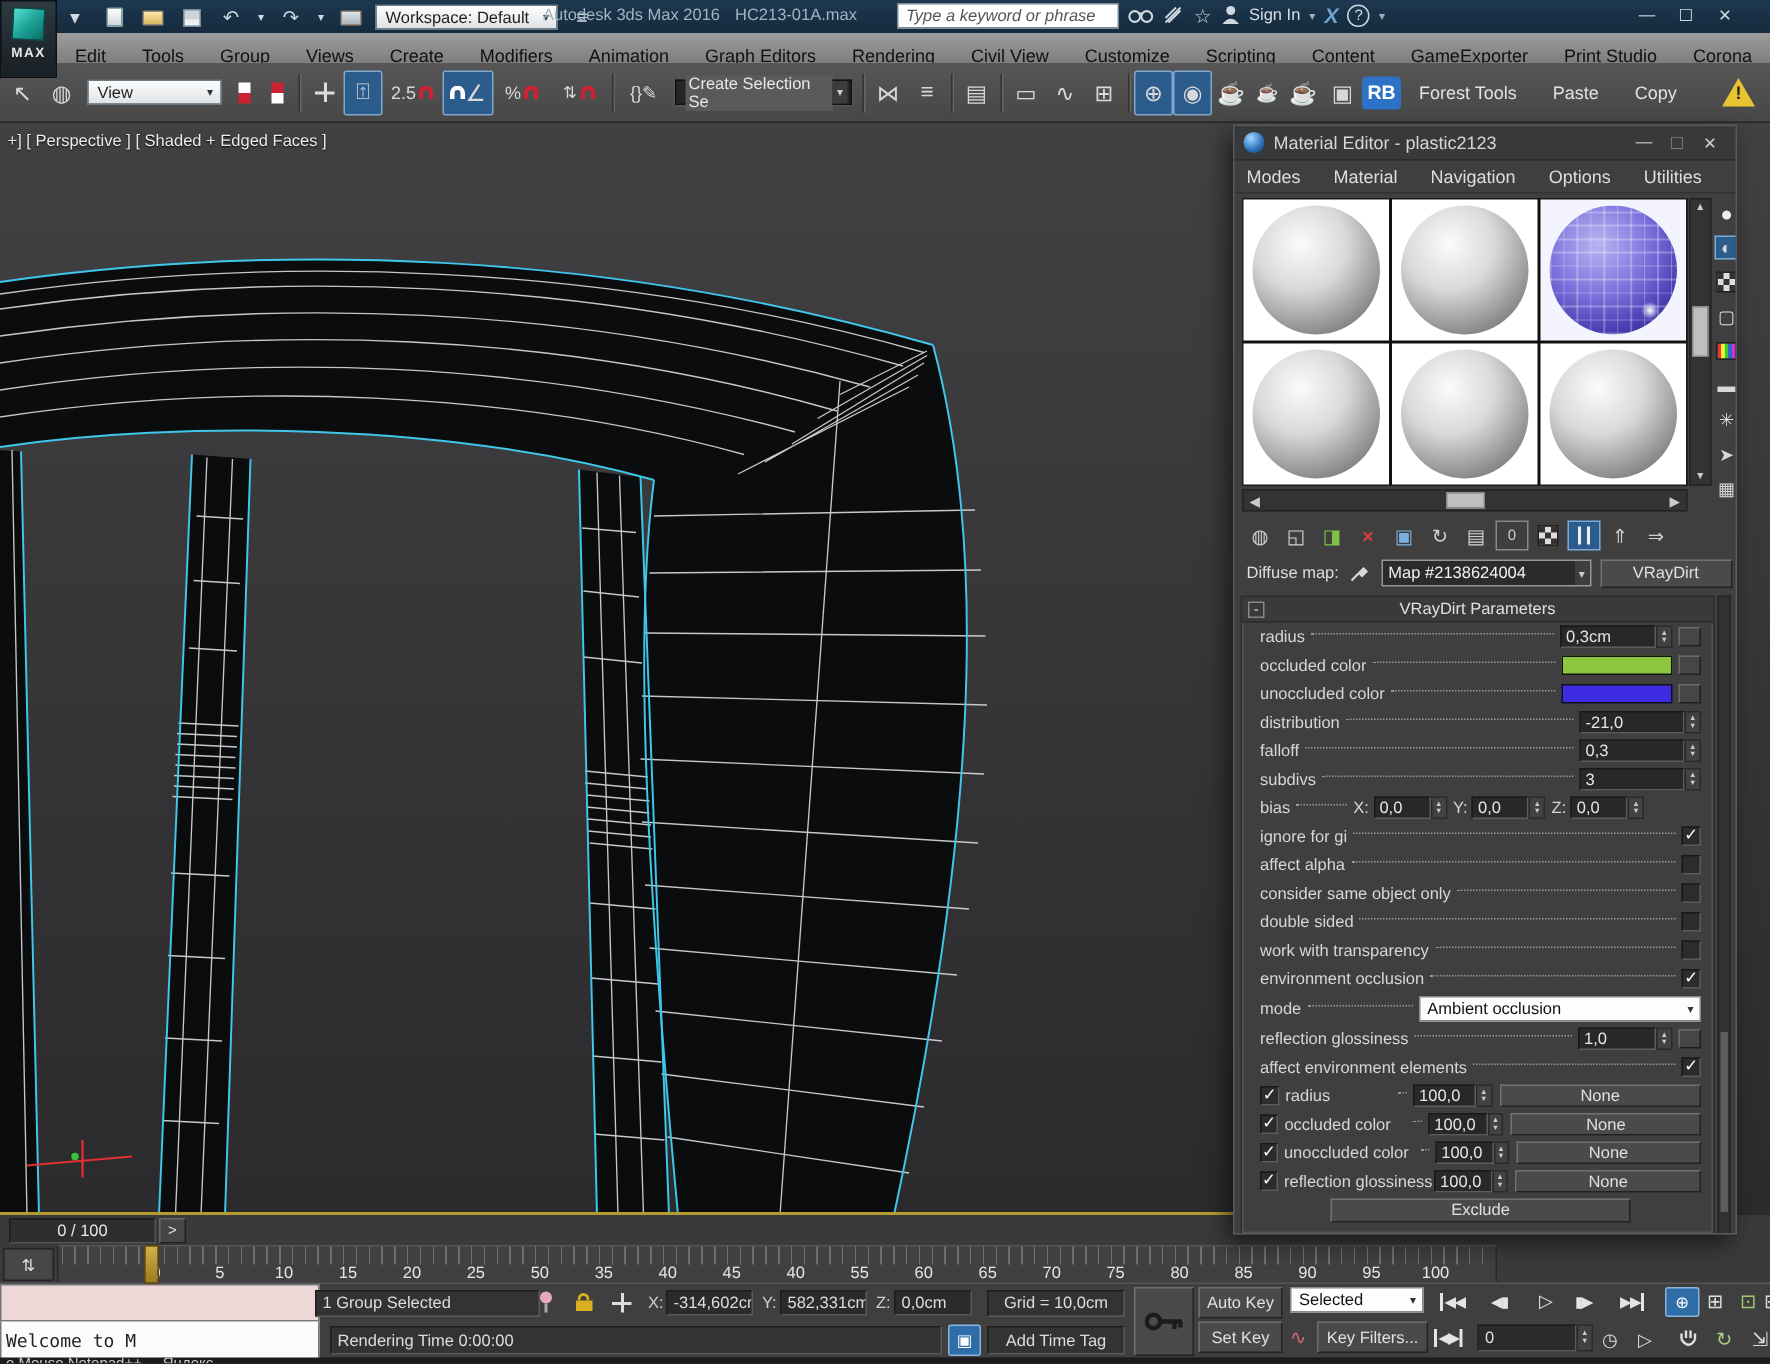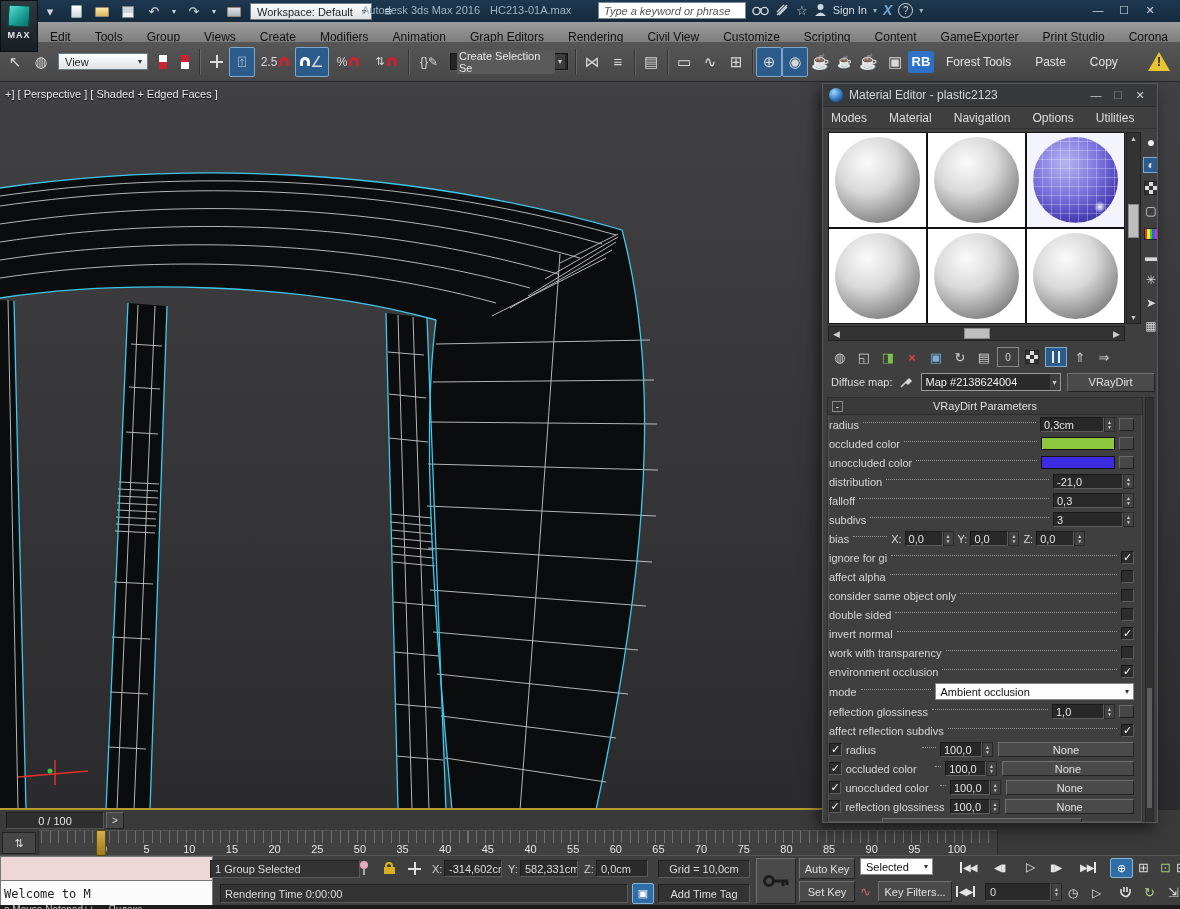--- a/index.html
+++ b/index.html
@@ -99,21 +99,21 @@
   .mico.active{background:#2c5c8c;border:1px solid #7fa8cc}
   .vbars{width:8px;height:12px;border-left:2px solid #eee;border-right:2px solid #eee}
   #diffrow{left:2px;top:287px;width:332px;height:22px;display:flex;align-items:center;color:#dedede;font-size:11px;padding-left:6px}
   #mapcombo{display:flex;align-items:center;background:#2b2b2b;border:1px solid #999;color:#f0f0f0;height:18px;width:140px;margin-left:8px;padding-left:4px;font-size:11px}
   #mapcombo .car{margin-left:auto;background:#3e3e3e;height:100%;display:flex;align-items:center;padding:0 3px;font-size:8px;color:#ccc}
   #maptype{width:88px;height:19px;margin-left:6px}
   #rollout{left:4px;top:313px;width:316px;height:426px;border:1px solid #2e2e2e;box-shadow:0 0 0 1px #555 inset;background:#3f3f3f;overflow:hidden}
   #rollhdr{height:17px;background:#3a3a3a;border-bottom:1px solid #2c2c2c;display:flex;align-items:center;color:#e0e0e0;font-size:11px;position:relative}
   #rollhdr .minus{width:11px;height:11px;border:1px solid #888;margin:0 4px;display:flex;align-items:center;justify-content:center;font-size:10px;color:#ddd}
   #rollhdr .rtitle{position:absolute;left:0;right:0;text-align:center}
-  .prow{display:flex;align-items:center;height:19px;padding:0 8px 0 1px;color:#d6d6d6;font-size:11px;position:relative}
+  .prow{display:flex;align-items:center;height:19px;padding:0 8px 0 12px;color:#d6d6d6;font-size:11px;position:relative}
   .leader{flex:1;border-bottom:1px dotted #989898;margin:0 4px 4px 4px;min-width:6px}
   .fld{background:#282828;border:1px solid #191919;border-bottom-color:#5c5c5c;border-right-color:#5c5c5c;color:#e4e4e4;font-size:11px;height:15px;display:flex;align-items:center;padding:0 3px;overflow:hidden;white-space:nowrap}
   .spin{width:11px;height:15px;background:#424242;border:1px solid #2a2a2a;display:flex;flex-direction:column;align-items:center;justify-content:center;color:#ccc;font-size:5px;line-height:5px}
   .mapslot{width:15px;height:13px;background:#464646;border:1px solid #6a6a6a;border-bottom-color:#1f1f1f;border-right-color:#1f1f1f;margin-left:4px}
   .chk{width:13px;height:13px;background:#2c2c2c;border:1px solid #191919;border-bottom-color:#5c5c5c;border-right-color:#5c5c5c;color:#fff;font-size:11px;line-height:11px;text-align:center}
   .chk[data-checked="true"]:after{content:"✓"}
   .swatch{width:74px;height:13px;border:1px solid #111}
   .wcombo{display:flex;align-items:center;background:#fdfdfd;border:1px solid #888;color:#111;height:17px;font-size:11px;padding-left:5px}
   .wcombo .car{margin-left:auto;font-size:8px;color:#333;padding:0 4px}
   #roll-sb{left:322px;top:313px;width:9px;height:426px;background:#313131;border:1px solid #262626}
@@ -368,21 +368,21 @@
     <div class="sbtn bluebtn abs" style="left:632px;top:27px;width:22px;height:21px">▣</div>
     <div class="sfield abs" style="left:658px;top:28px;width:92px;height:19px;justify-content:center">Add Time Tag</div>
     <div class="sbtn abs" style="left:756px;top:2px;width:40px;height:46px">
       <svg width="26" height="16">
           <circle cx="6" cy="8" r="4.5" fill="none" stroke="#1c1c1c" stroke-width="3"></circle>
           <path d="M10 8 L25 8 M20 8 L20 13 M24 8 L24 12" stroke="#1c1c1c" stroke-width="3" fill="none"></path>
         </svg>
     </div>
     <div class="sbtn abs" style="left:799px;top:2px;width:56px;height:21px">Auto Key</div>
     <div class="sbtn abs" style="left:799px;top:25px;width:56px;height:21px">Set Key</div>
-    <div class="wcombo abs" style="left:860px;top:2px;width:73px">
+    <div class="wcombo abs" style="left:860px;top:2px;width:89px">
         <span>Selected</span>
         <span class="car">▾</span>
       </div>
     <span class="abs" style="left:860px;top:28px;color:#d06868;font-size:13px">∿</span>
     <div class="sbtn abs" style="left:878px;top:25px;width:74px;height:21px">Key Filters...</div>
     <span class="pbtn abs" style="left:960px;top:6px;border-left:2px solid #e4e4e4;padding-left:1px">◀◀</span>
     <span class="pbtn abs" style="left:994px;top:6px">◀▮</span>
     <span class="abs" style="left:1026px;top:4px;color:#e4e4e4;font-size:12px">▷</span>
     <span class="pbtn abs" style="left:1050px;top:6px">▮▶</span>
     <span class="pbtn abs" style="left:1080px;top:6px;border-right:2px solid #e4e4e4;padding-right:1px">▶▶</span>
@@ -592,25 +592,20 @@
         <span>consider same object only</span>
           <span class="leader"></span>
         <span class="chk" data-checked="false"></span>
       </div>
       <div class="prow">
         <span>double sided</span>
           <span class="leader"></span>
         <span class="chk" data-checked="false"></span>
       </div>
       <div class="prow">
-        <span>invert normal</span>
-          <span class="leader"></span>
-        <span class="chk" data-checked="true"></span>
-      </div>
-      <div class="prow">
         <span>work with transparency</span>
           <span class="leader"></span>
         <span class="chk" data-checked="false"></span>
       </div>
       <div class="prow">
         <span>environment occlusion</span>
           <span class="leader"></span>
         <span class="chk" data-checked="true"></span>
       </div>
       <div class="prow" style="height:21px">
@@ -625,21 +620,21 @@
         <span>reflection glossiness</span>
           <span class="leader"></span>
         <span class="fld" style="width:52px">1,0</span>
         <span class="spin">
             <span>▲</span>
             <span>▼</span>
           </span>
         <span class="mapslot"></span>
       </div>
       <div class="prow">
-        <span>affect reflection subdivs</span>
+        <span>affect environment elements</span>
           <span class="leader"></span>
         <span class="chk" data-checked="true"></span>
       </div>
 
       <div class="prow">
         <span class="chk" style="margin-right:4px" data-checked="true"></span>
         <span style="width:72px;overflow:hidden;white-space:nowrap">radius</span>
           <span class="leader"></span>
         <span class="fld" style="width:42px">100,0</span>
         <span class="spin">

